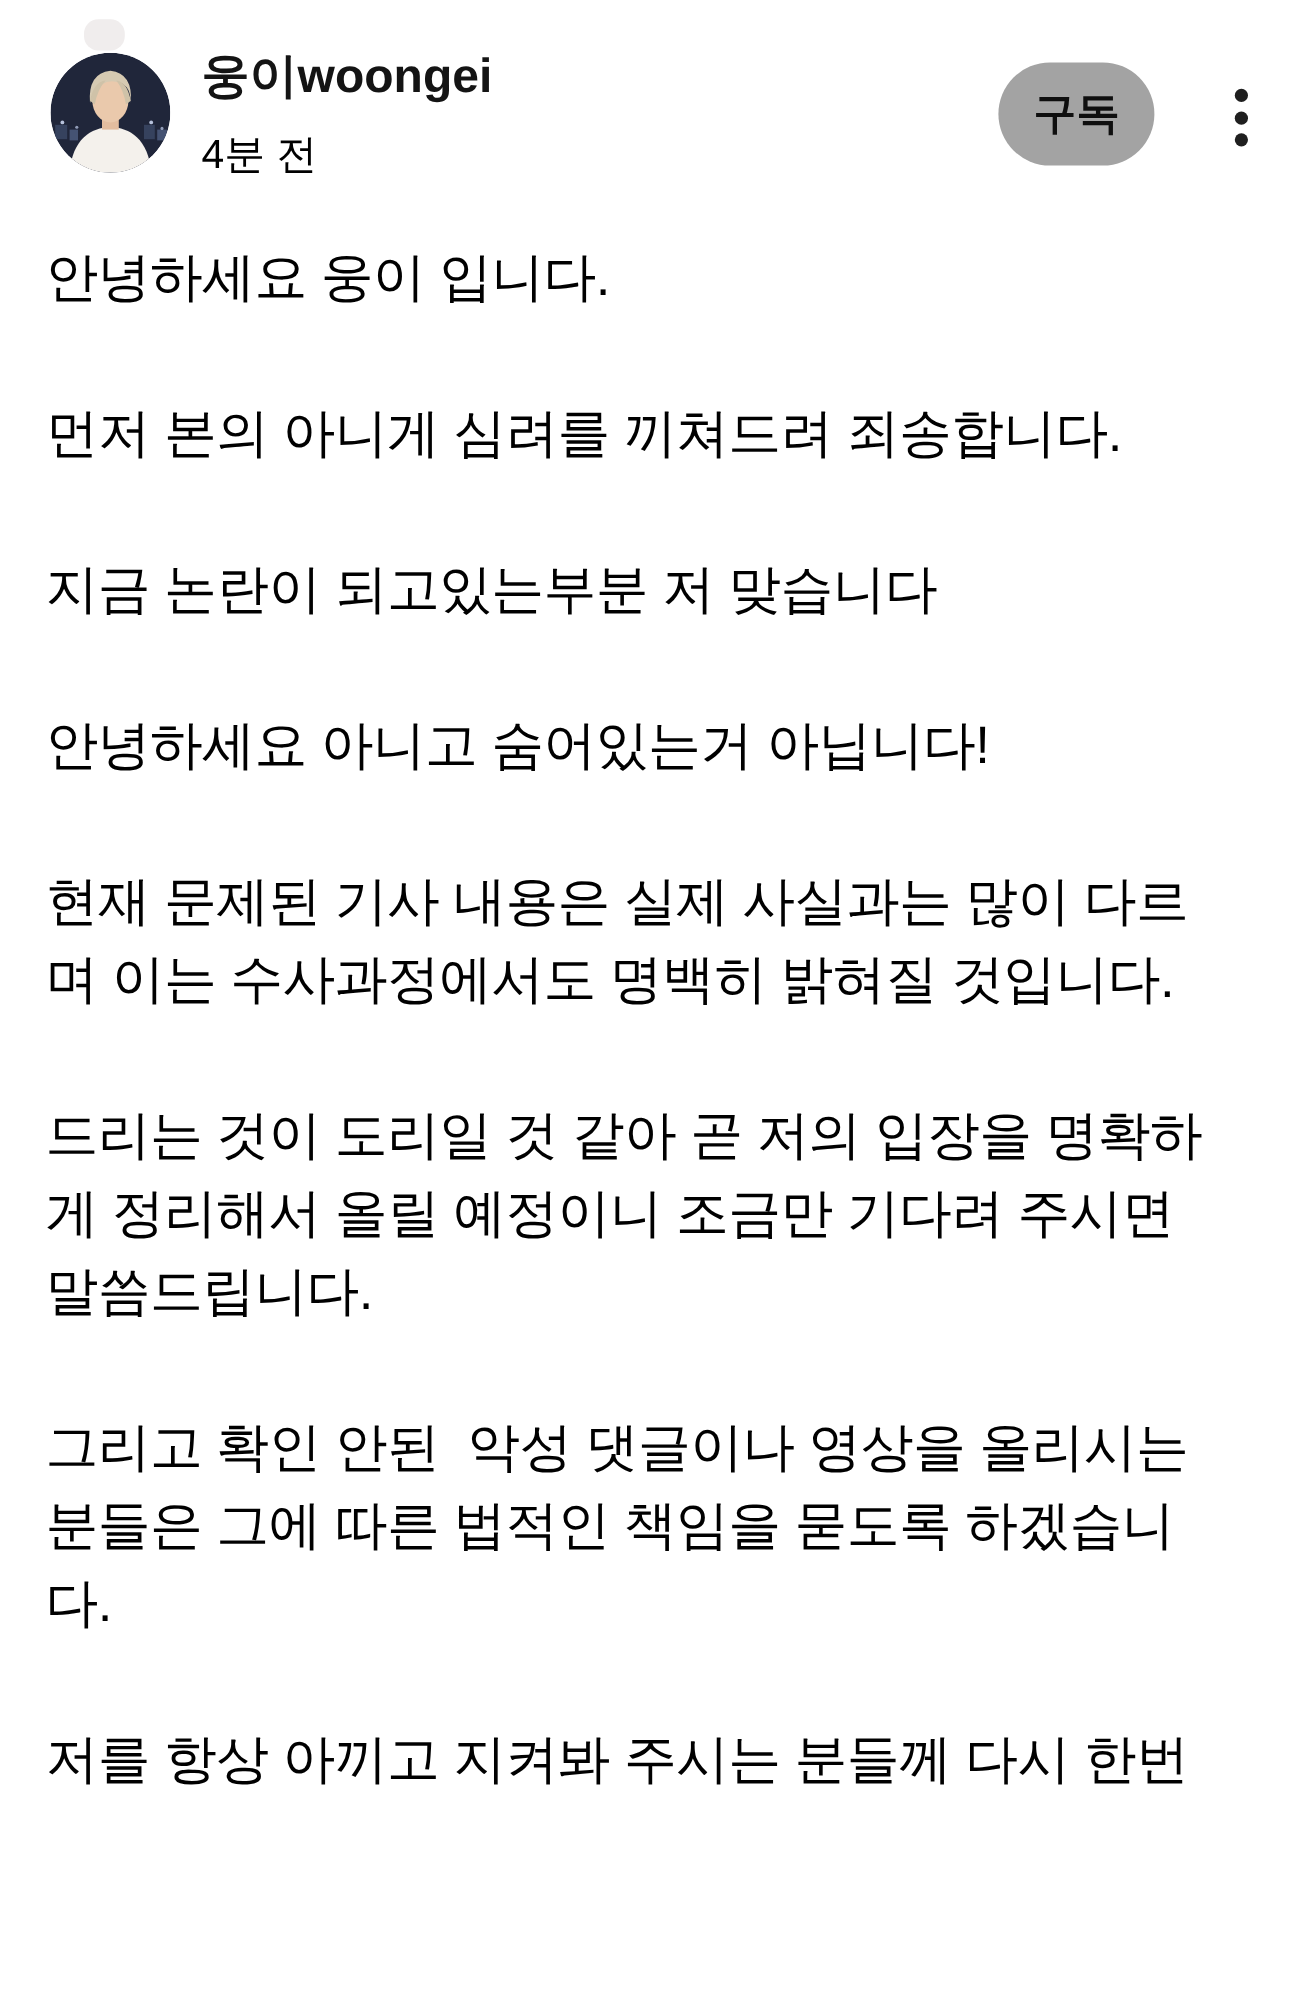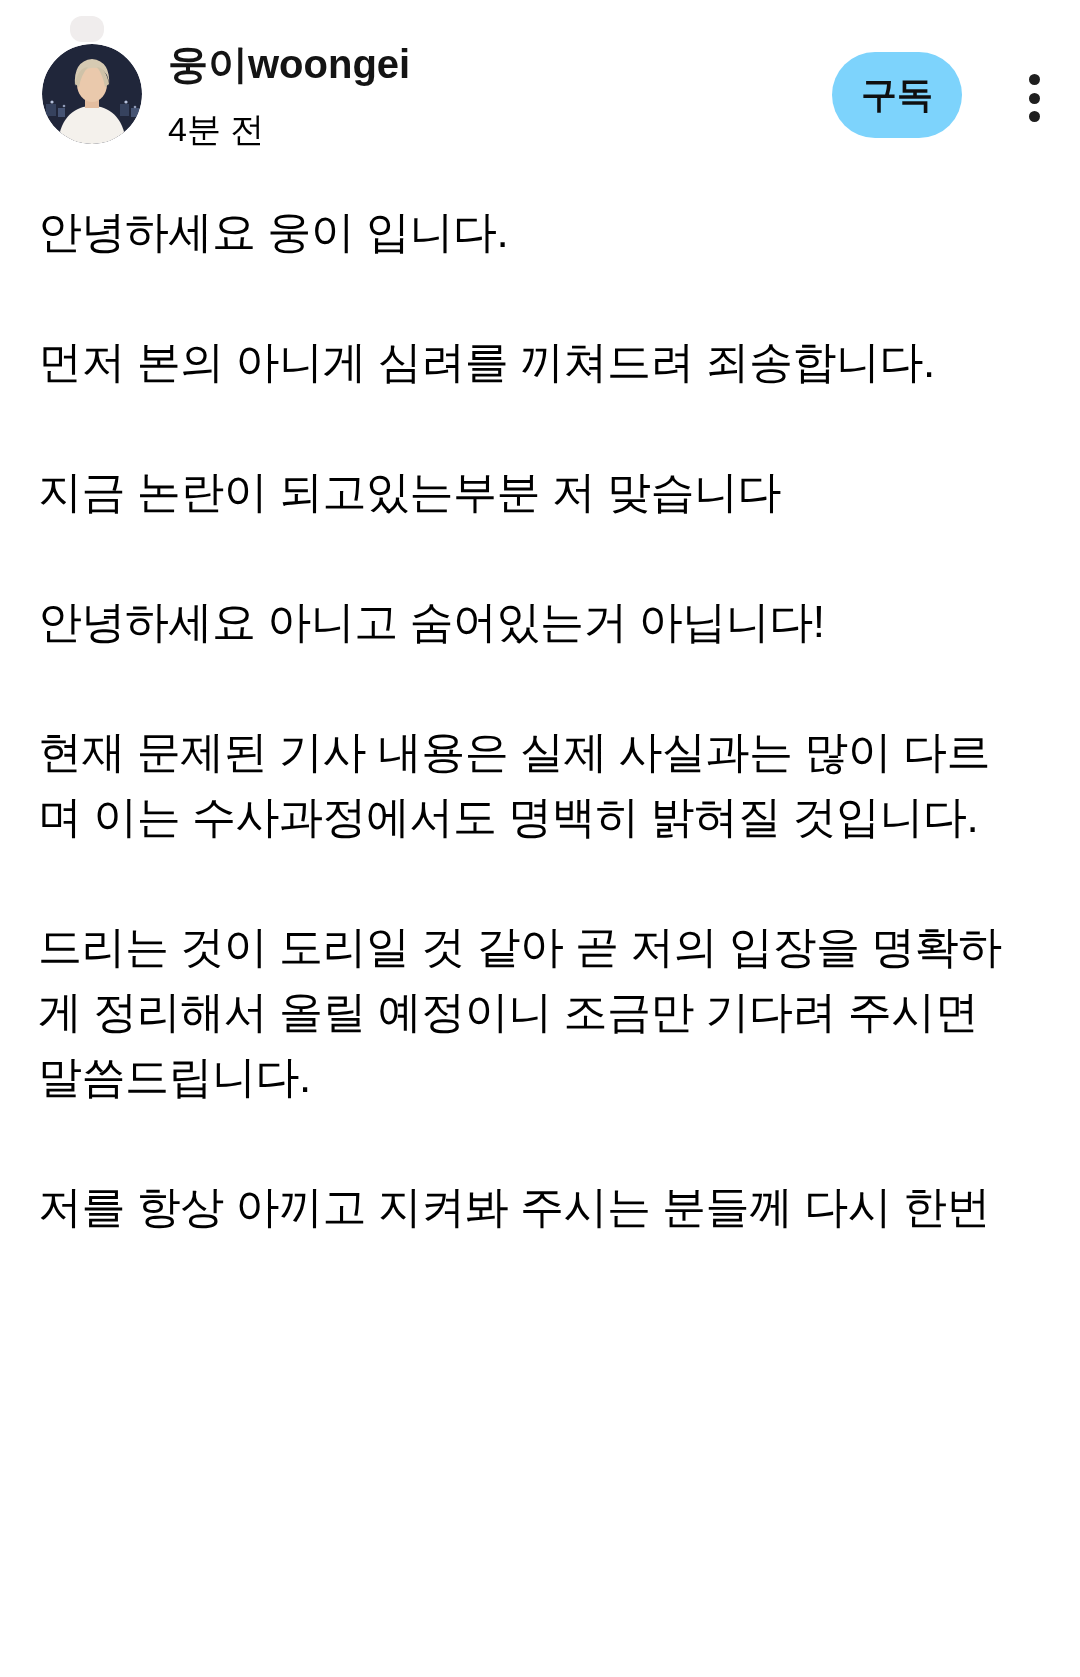--- a/index.html
+++ b/index.html
@@ -12,21 +12,21 @@
     background:#f0eded;border-radius:12px;}
   
   .avatar{position:absolute;left:42px;top:44px;width:100px;height:100px;
     border-radius:50%;overflow:hidden;cursor:pointer;}
   .avatar svg{display:block;width:100%;height:100%;}
   .channel-name{position:absolute;left:168px;top:40px;font-size:40px;
     font-weight:700;color:#141414;line-height:48px;cursor:pointer;}
   .timestamp{position:absolute;left:168px;top:109px;font-size:34px;
     color:#000000;line-height:40px;}
   .subscribe-btn{position:absolute;left:832px;top:52px;width:130px;height:86px;
-    background:#7dd3fc;border:none;border-radius:43px;
+    background:#a3a3a3;border:none;border-radius:43px;
     font-size:36px;font-weight:600;color:#0f0f0f;
     display:flex;align-items:center;justify-content:center;
     font-family:inherit;cursor:pointer;padding:0;}
   .kebab{position:absolute;left:1027px;top:74px;width:14px;height:48px;
     display:flex;flex-direction:column;justify-content:space-between;
     align-items:center;cursor:pointer;}
   .kebab .dot{width:11px;height:11px;border-radius:50%;background:#1f1f1f;}
   
   .post-body{position:absolute;left:38px;top:199px;width:1012px;}
   .para{margin:0 0 65px 0;font-size:44px;color:#000000;letter-spacing:-0.5px;}
@@ -109,20 +109,25 @@
       <p class="para">
         <span class="line">현재 문제된 기사 내용은 실제 사실과는 많이 다르</span>
         <span class="line">며 이는 수사과정에서도 명백히 밝혀질 것입니다.</span>
       </p>
       <p class="para">
         <span class="line">드리는 것이 도리일 것 같아 곧 저의 입장을 명확하</span>
         <span class="line">게 정리해서 올릴 예정이니 조금만 기다려 주시면</span>
         <span class="line">말씀드립니다.</span>
       </p>
       <p class="para">
+        <span class="line">그리고 확인 안된  악성 댓글이나 영상을 올리시는</span>
+        <span class="line">분들은 그에 따른 법적인 책임을 묻도록 하겠습니</span>
+        <span class="line">다.</span>
+      </p>
+      <p class="para">
         <span class="line">저를 항상 아끼고 지켜봐 주시는 분들께 다시 한번</span>
       </p>
     </div>
 
   <div class="watermark">
     <span class="wm-news">news</span>
     <span class="wm-box">
       <span class="wm-one">1</span>
     </span>
   </div>

